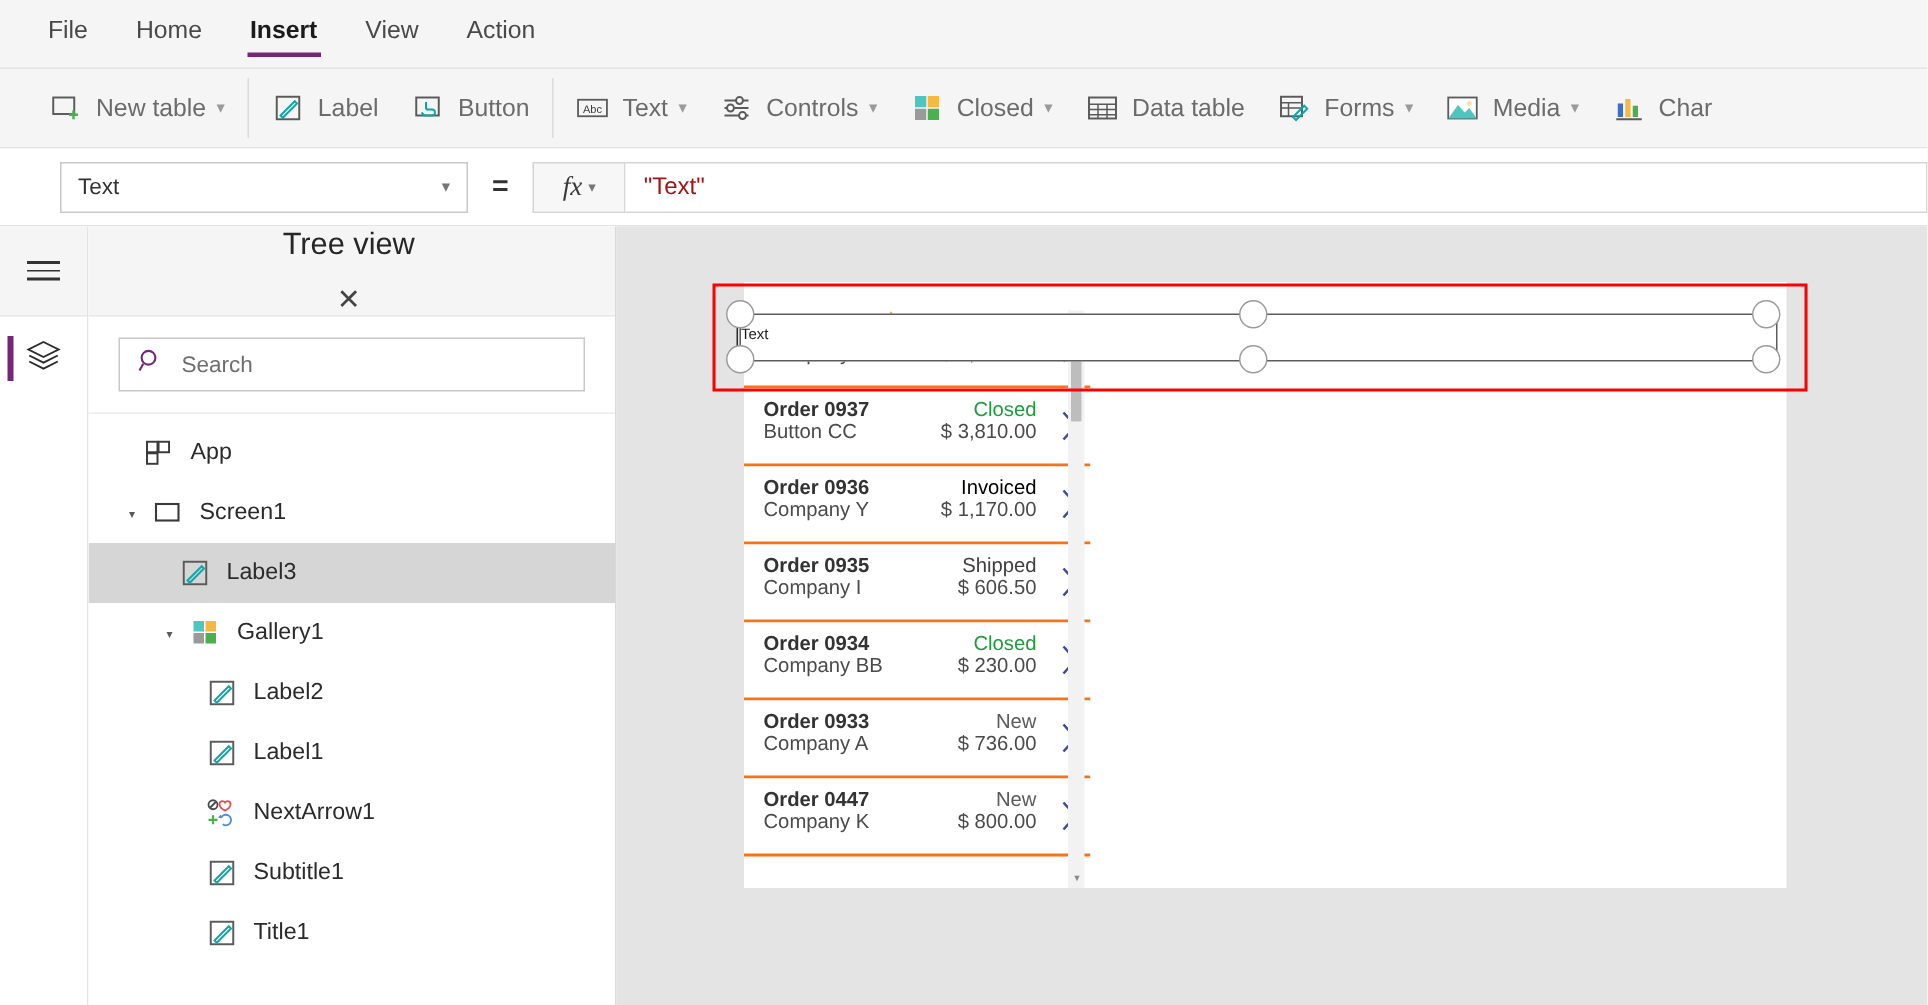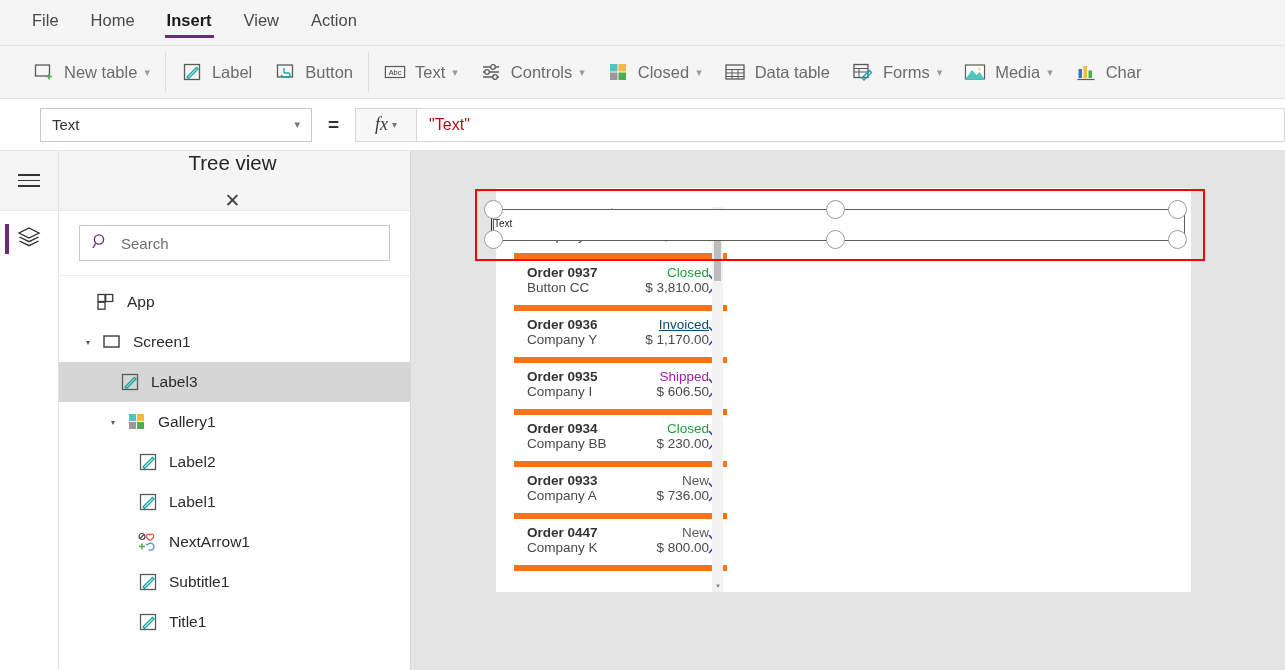--- a/index.html
+++ b/index.html
@@ -263,24 +263,23 @@
   .gallery {
     position: absolute;
     left: 85px; top: 56px;
     width: 231px; height: 385px;
     overflow: hidden;
   }
   .gal-item {
     position: relative;
     height: 52px;
     background: #ffffff;
-    border-bottom: 6px solid #f97316;
+    border-bottom: 2px solid #f97316;
     box-sizing: border-box;
     padding: 6px 0 0 13px;
-    margin-left: 18px;
   }
   .gal-row1, .gal-row2 {
     display: flex; align-items: baseline;
     width: 182px;
   }
   .gal-title {
     font-size: 13.5px; font-weight: bold; color: #333333;
     width: 86px;
     white-space: nowrap;
   }
@@ -708,37 +707,37 @@
         <span class="gal-chevron">
           <svg width="16" height="24" viewBox="0 0 16 24">
             <path d="M4 3 L12 12 L4 21" fill="none" stroke="#3b4ba8" stroke-width="1.7"></path>
           </svg>
         </span>
       </div>
 
       <div class="gal-item">
         <div class="gal-row1">
           <span class="gal-title">Order 0936</span>
-          <span class="gal-status" style="color:#0c4a6e;text-decoration:underline;">Invoiced</span>
+          <span class="gal-status" style="color:#000000;">Invoiced</span>
         </div>
         <div class="gal-row2">
           <span class="gal-sub">Company Y</span>
           <span class="gal-amt">$ 1,170.00</span>
         </div>
         <span class="gal-chevron">
           <svg width="16" height="24" viewBox="0 0 16 24">
             <path d="M4 3 L12 12 L4 21" fill="none" stroke="#3b4ba8" stroke-width="1.7"></path>
           </svg>
         </span>
       </div>
 
       <div class="gal-item">
         <div class="gal-row1">
           <span class="gal-title">Order 0935</span>
-          <span class="gal-status" style="color:#a21caf;">Shipped</span>
+          <span class="gal-status" style="color:#404040;">Shipped</span>
         </div>
         <div class="gal-row2">
           <span class="gal-sub">Company I</span>
           <span class="gal-amt">$ 606.50</span>
         </div>
         <span class="gal-chevron">
           <svg width="16" height="24" viewBox="0 0 16 24">
             <path d="M4 3 L12 12 L4 21" fill="none" stroke="#3b4ba8" stroke-width="1.7"></path>
           </svg>
         </span>

